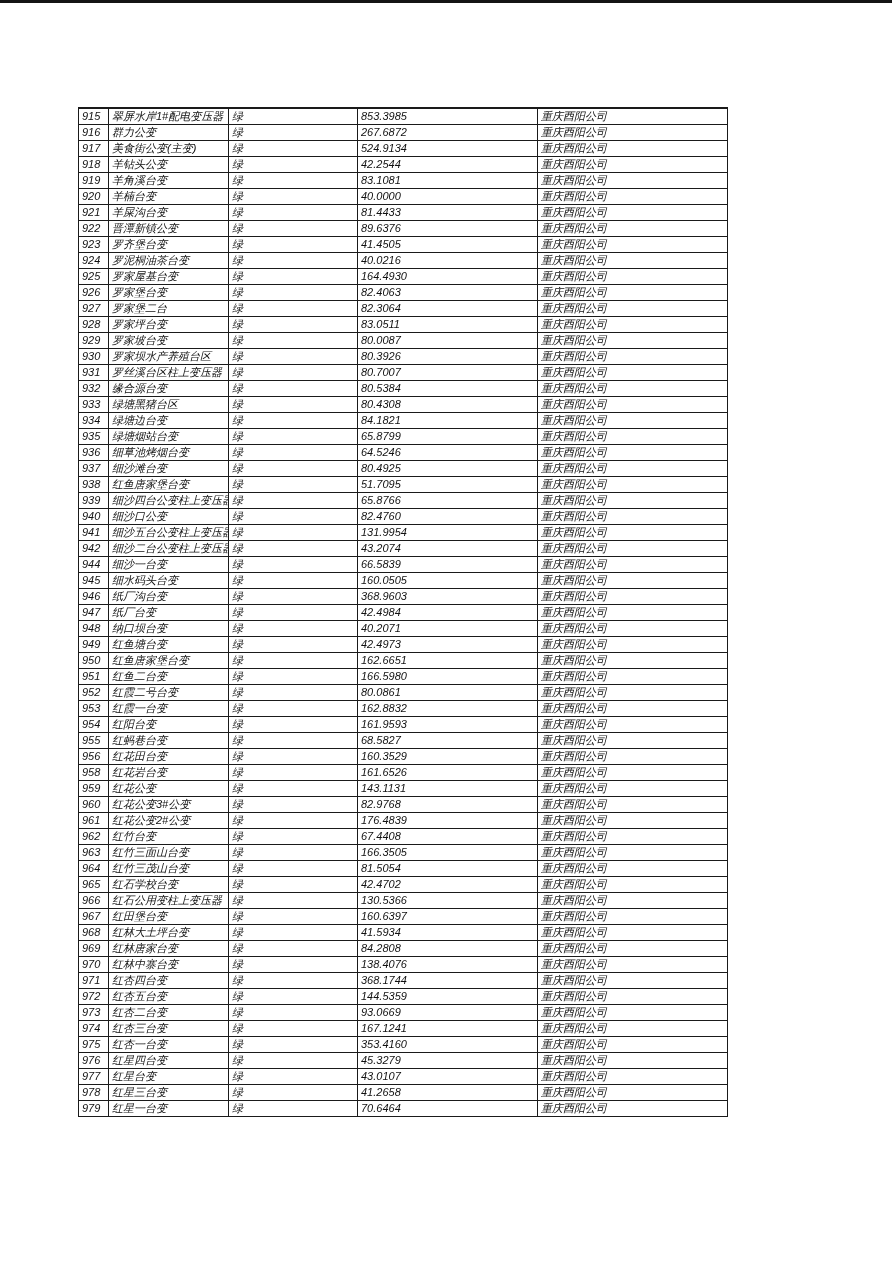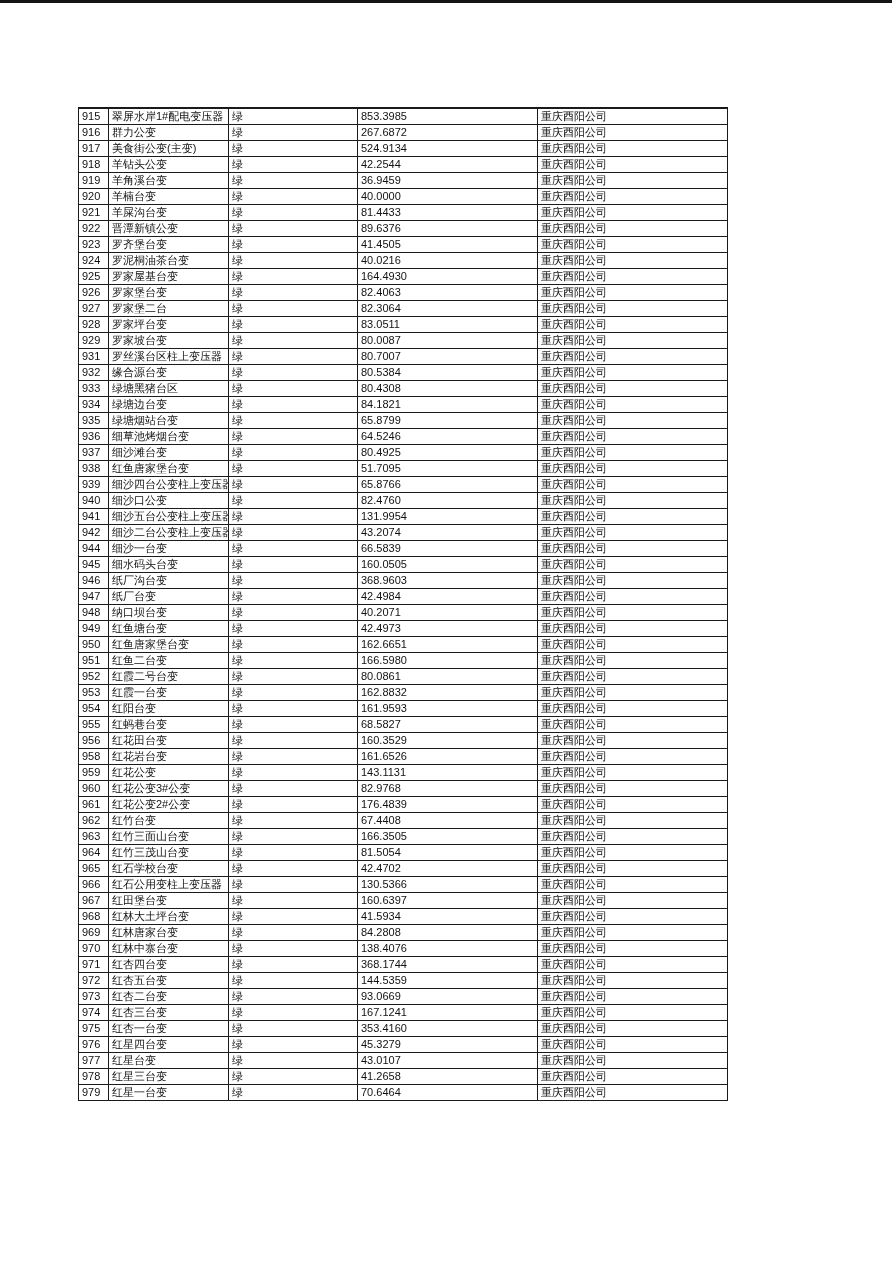--- a/index.html
+++ b/index.html
@@ -19,20 +19,21 @@
   }
   table.data-table {
     position: absolute;
     left: 78px;
     top: 107px;
     width: 649px;
     border-collapse: collapse;
     table-layout: fixed;
     border: 1px solid #1a1a1a;
     border-top-width: 2px;
+    font-style: italic;
   }
   table.data-table td {
     border: 1px solid #1a1a1a;
     height: 16px;
     font-size: 11px;
     line-height: 14px;
     color: #111111;
     padding: 0 2px 0 3px;
     white-space: nowrap;
     overflow: hidden;
@@ -77,21 +78,21 @@
         <td class="col-id">918</td>
         <td class="col-name">羊钻头公变</td>
         <td class="col-status">绿</td>
         <td class="col-value">42.2544</td>
         <td class="col-company">重庆酉阳公司</td>
       </tr>
       <tr>
         <td class="col-id">919</td>
         <td class="col-name">羊角溪台变</td>
         <td class="col-status">绿</td>
-        <td class="col-value">36.9459</td>
+        <td class="col-value">83.1081</td>
         <td class="col-company">重庆酉阳公司</td>
       </tr>
       <tr>
         <td class="col-id">920</td>
         <td class="col-name">羊楠台变</td>
         <td class="col-status">绿</td>
         <td class="col-value">40.0000</td>
         <td class="col-company">重庆酉阳公司</td>
       </tr>
       <tr>
@@ -148,20 +149,27 @@
         <td class="col-name">罗家坪台变</td>
         <td class="col-status">绿</td>
         <td class="col-value">83.0511</td>
         <td class="col-company">重庆酉阳公司</td>
       </tr>
       <tr>
         <td class="col-id">929</td>
         <td class="col-name">罗家坡台变</td>
         <td class="col-status">绿</td>
         <td class="col-value">80.0087</td>
+        <td class="col-company">重庆酉阳公司</td>
+      </tr>
+      <tr>
+        <td class="col-id">930</td>
+        <td class="col-name">罗家坝水产养殖台区</td>
+        <td class="col-status">绿</td>
+        <td class="col-value">80.3926</td>
         <td class="col-company">重庆酉阳公司</td>
       </tr>
       <tr>
         <td class="col-id">931</td>
         <td class="col-name">罗丝溪台区柱上变压器</td>
         <td class="col-status">绿</td>
         <td class="col-value">80.7007</td>
         <td class="col-company">重庆酉阳公司</td>
       </tr>
       <tr>

